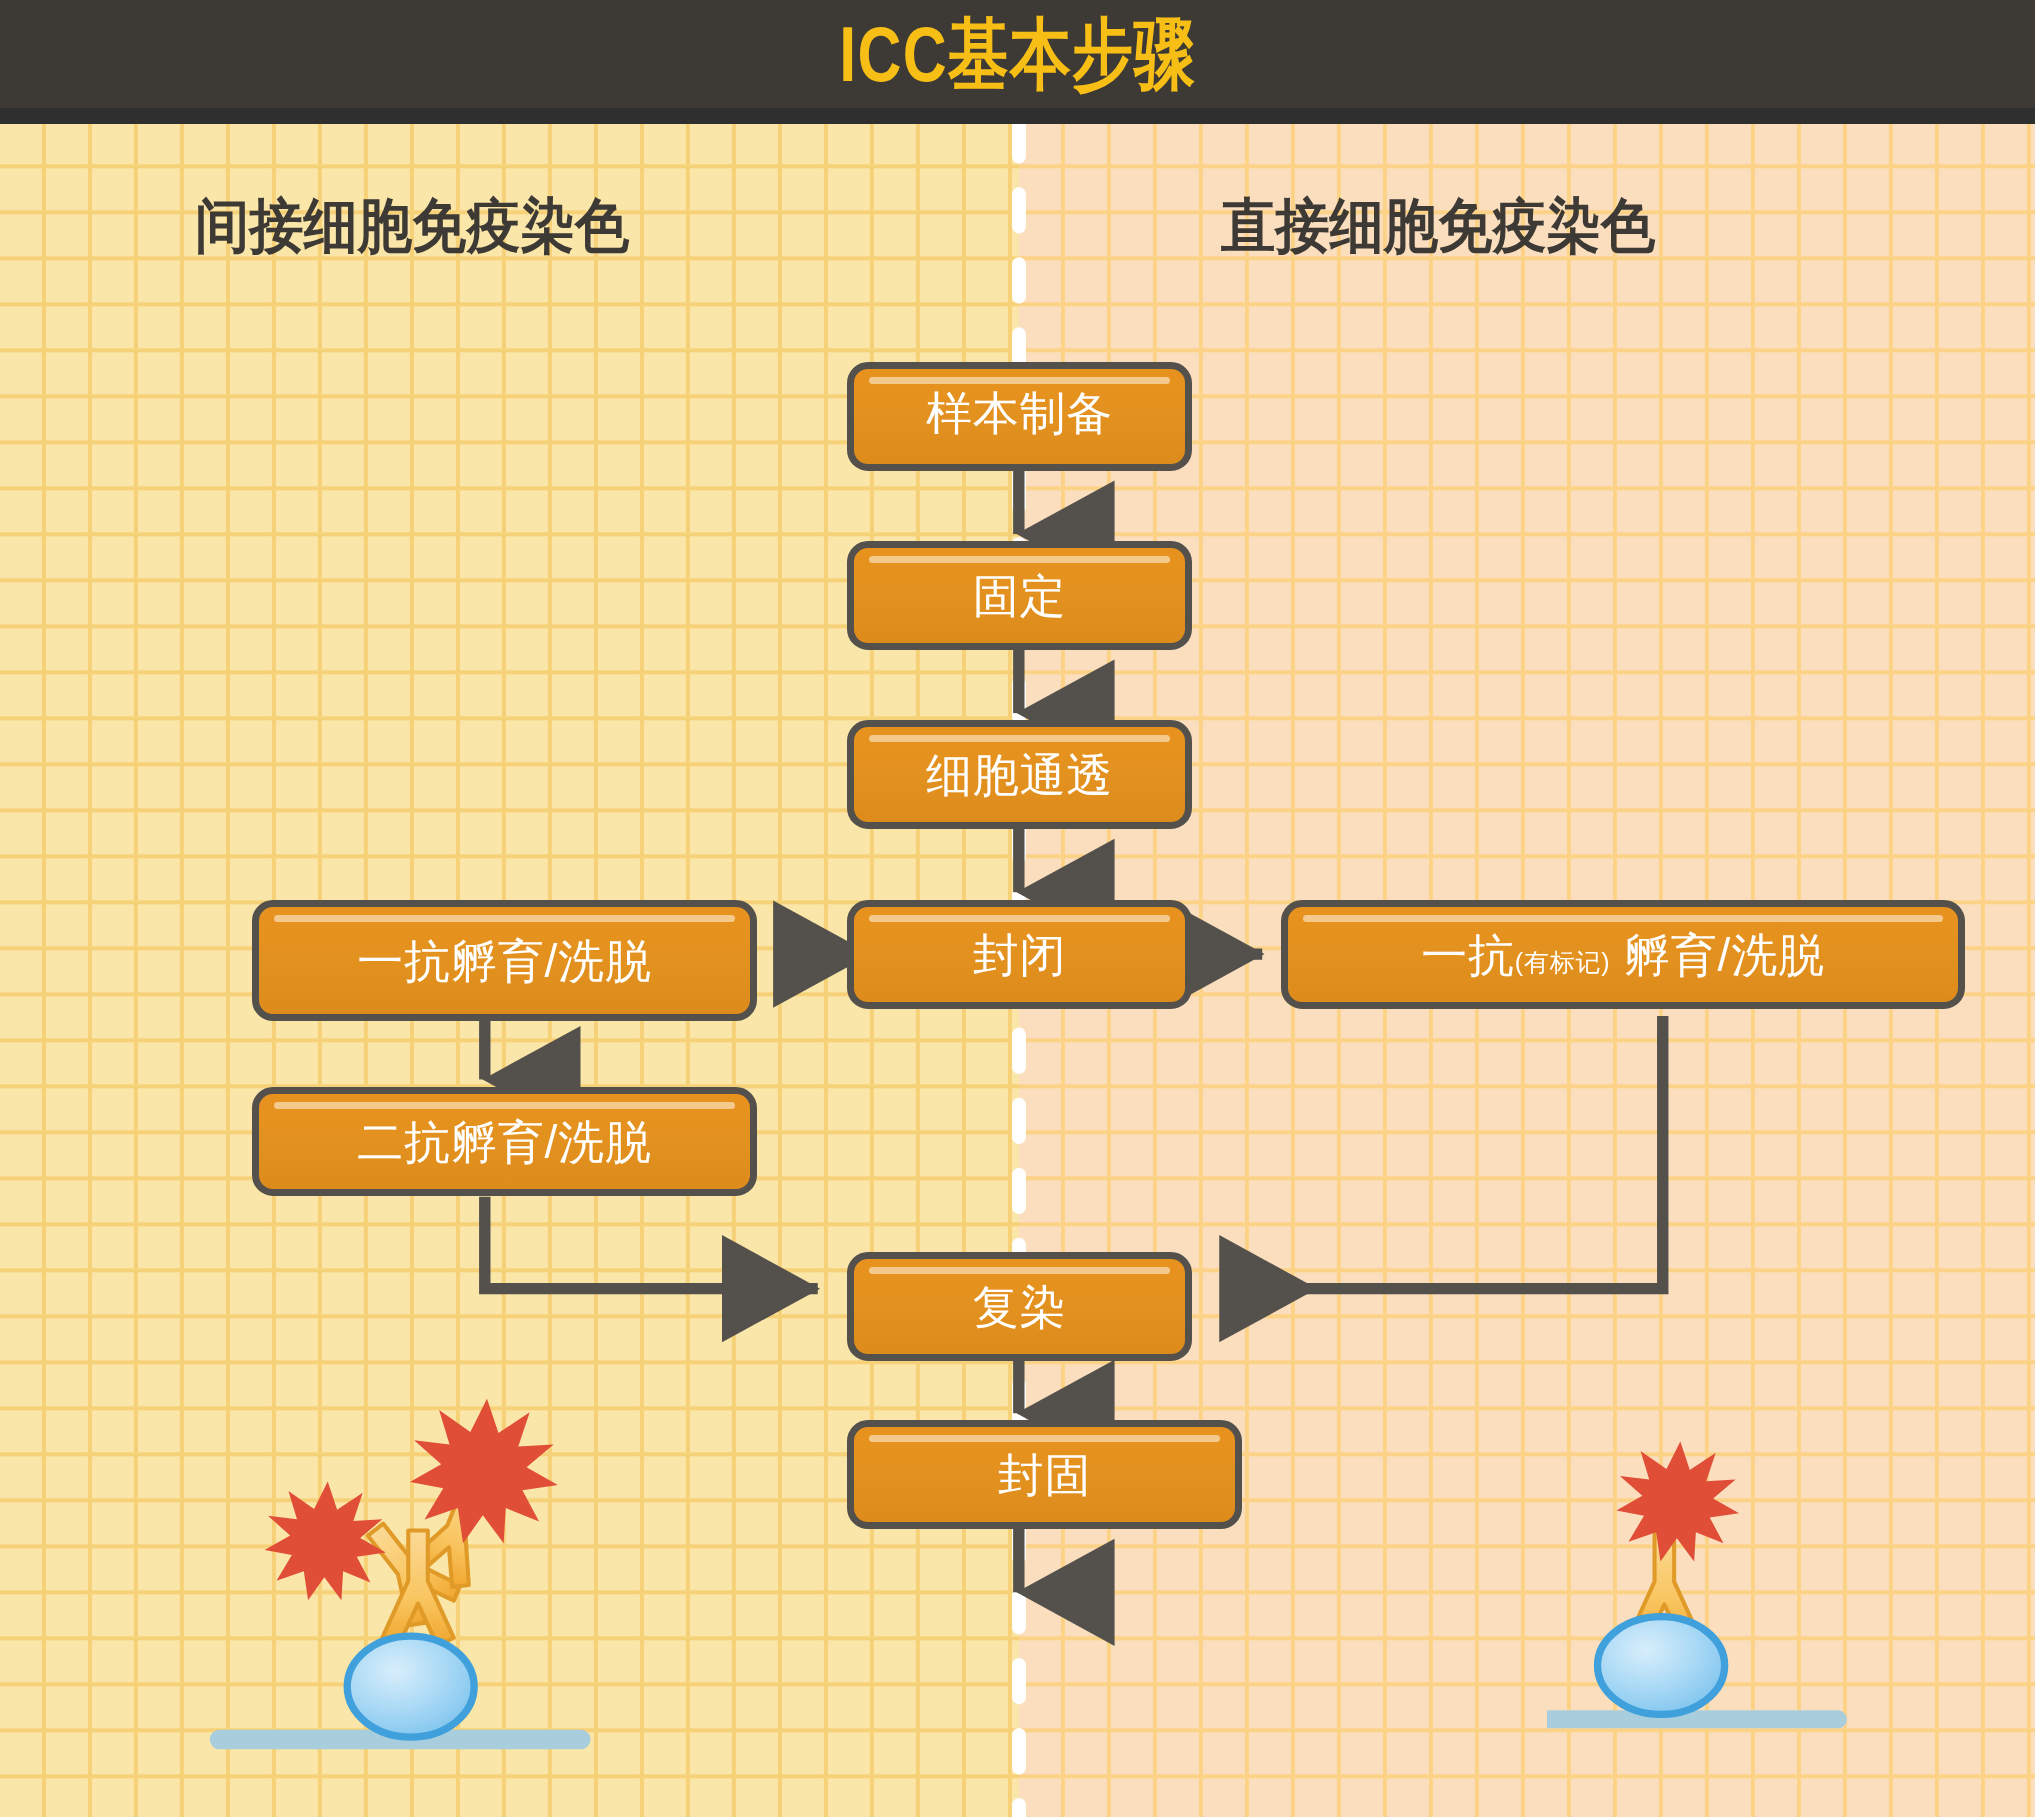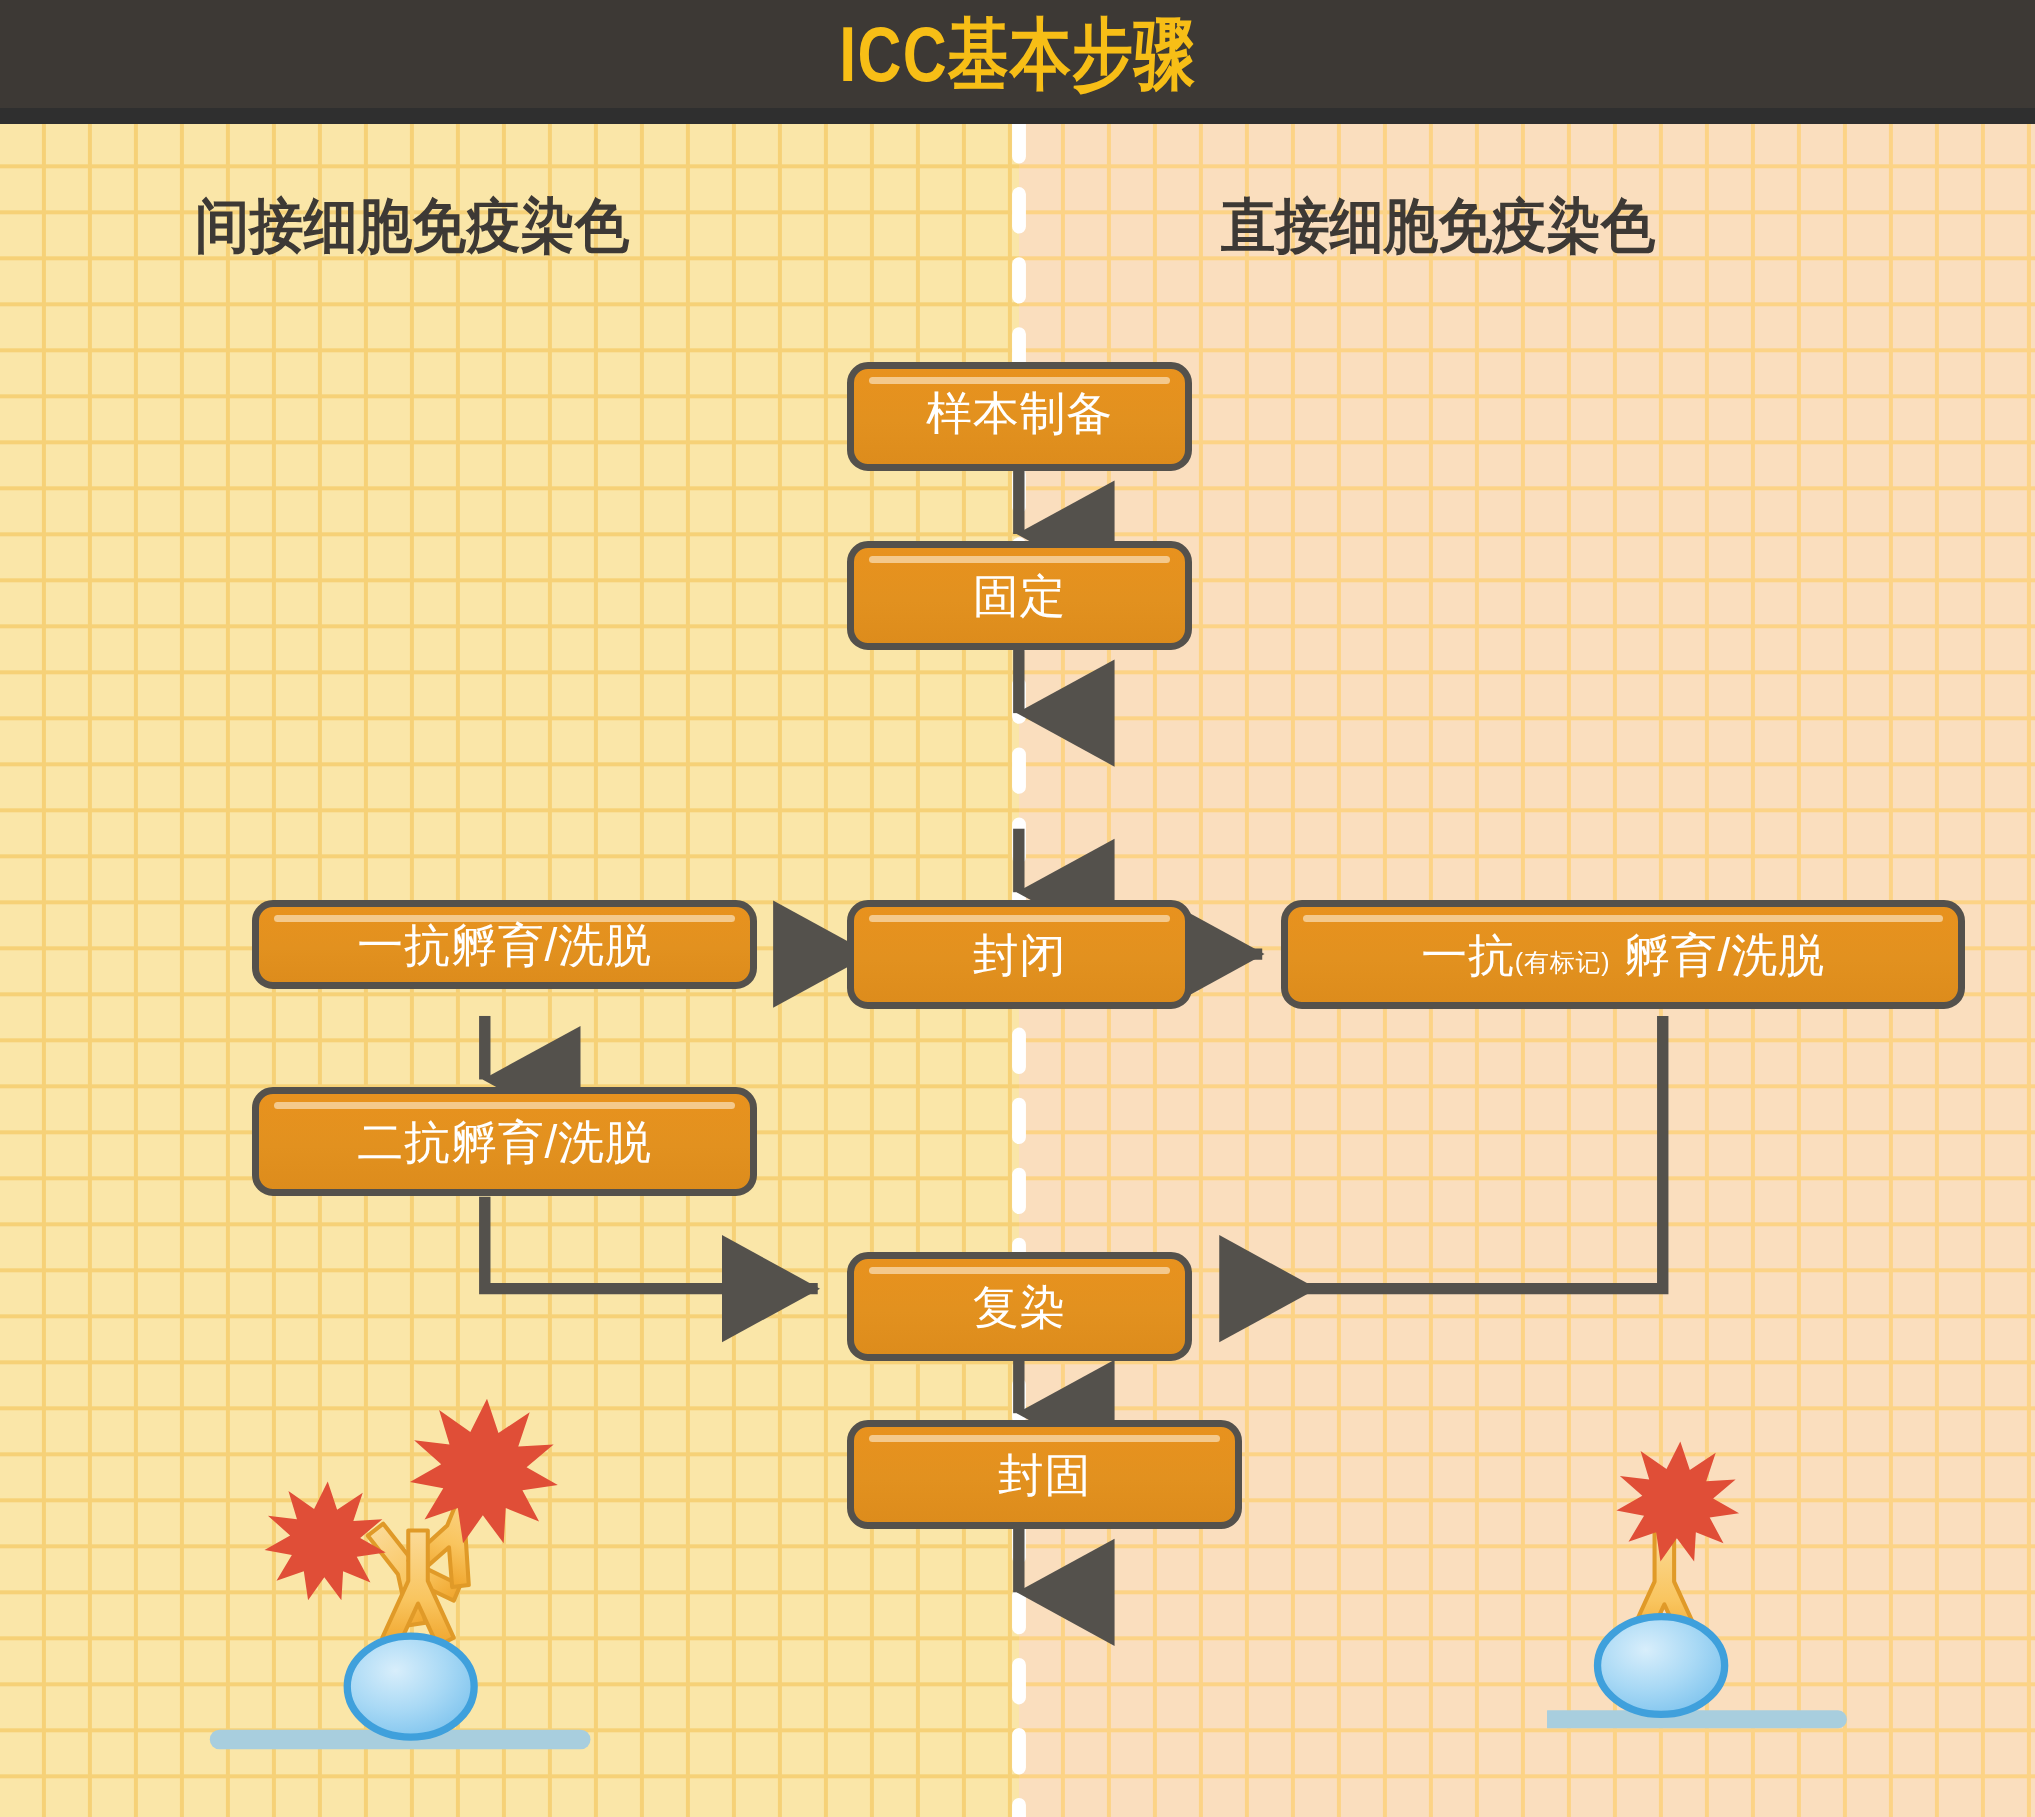--- a/index.html
+++ b/index.html
@@ -165,27 +165,31 @@
   <div class="node" style="left:847px; top:362px; width:345px; height:109px;font-family:Liberation Mono, monospace;">
     <span class="hl"></span>
     <span class="txt">样本制备</span>
   </div>
 
   <div class="node" style="left:847px; top:541px; width:345px; height:109px;text-align:right;">
     <span class="hl"></span>
     <span class="txt">固定</span>
   </div>
 
+  <div class="node" style="left:847px; top:720px; width:345px; height:109px;">
+    <span class="hl"></span>
+    <span class="txt">细胞通透</span>
+  </div>
 
   <div class="node" style="left:847px; top:900px; width:345px; height:109px;">
     <span class="hl"></span>
     <span class="txt">封闭</span>
   </div>
 
-  <div class="node" style="left:252px; top:900px; width:505px; height:89px;">
+  <div class="node" style="left:252px; top:900px; width:505px; height:121px;">
     <span class="hl"></span>
     <span class="txt">一抗孵育/洗脱</span>
   </div>
 
   <div class="node" style="left:1281px; top:900px; width:684px; height:109px;">
     <span class="hl"></span>
     <span class="txt"><span>一抗</span><span class="small">(有标记)</span><span> 孵育/洗脱</span></span>
   </div>
 
   <div class="node" style="left:252px; top:1087px; width:505px; height:109px;">

